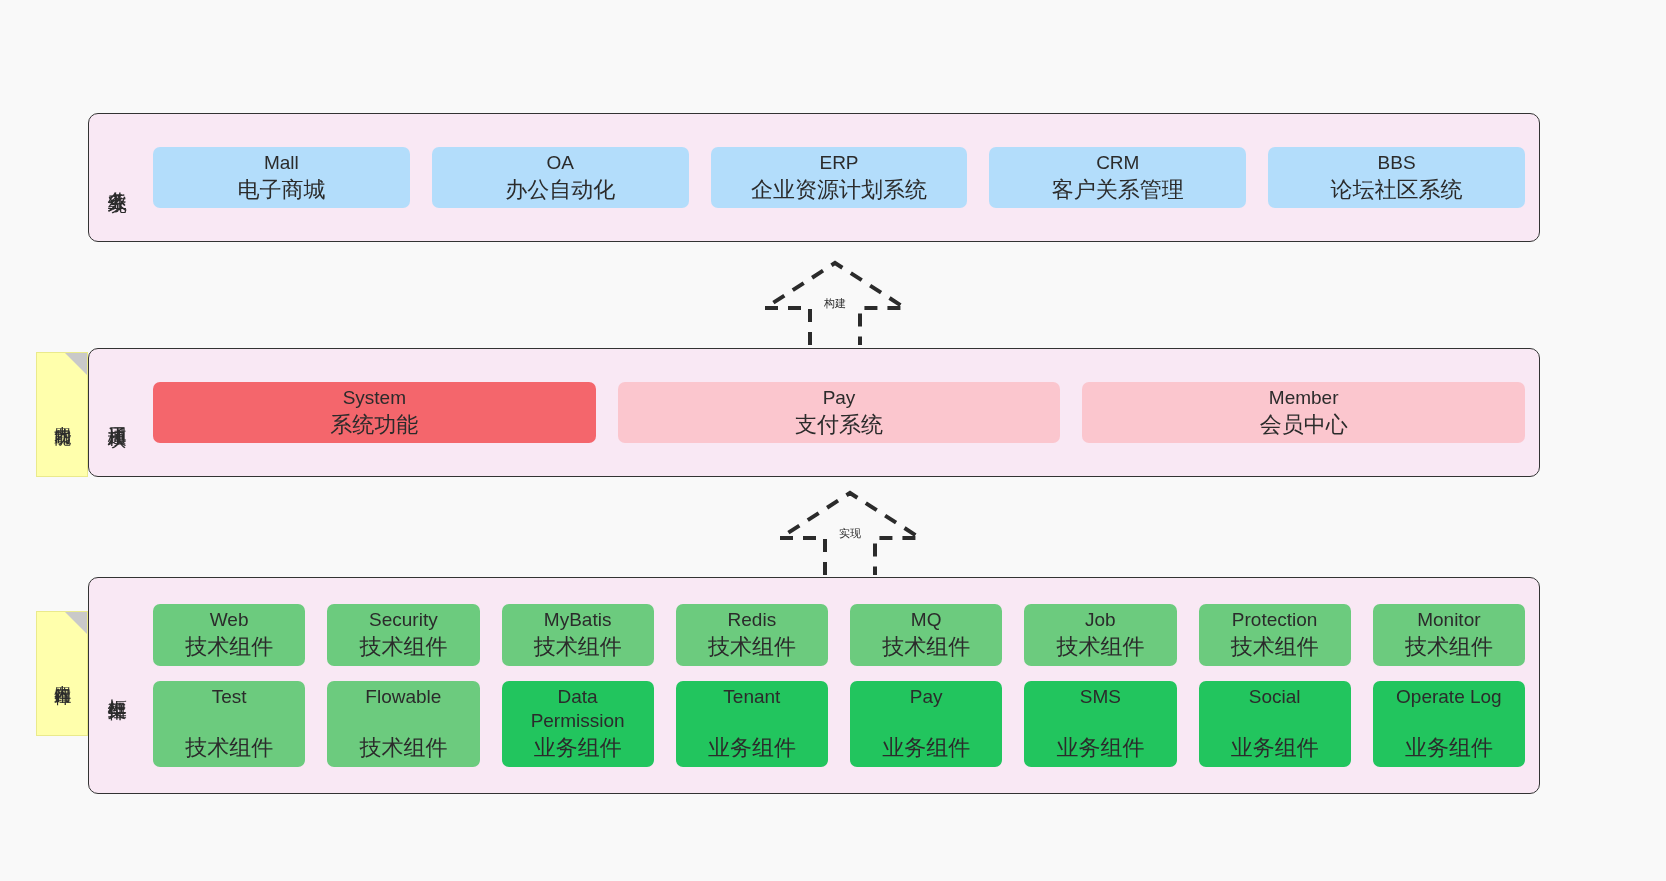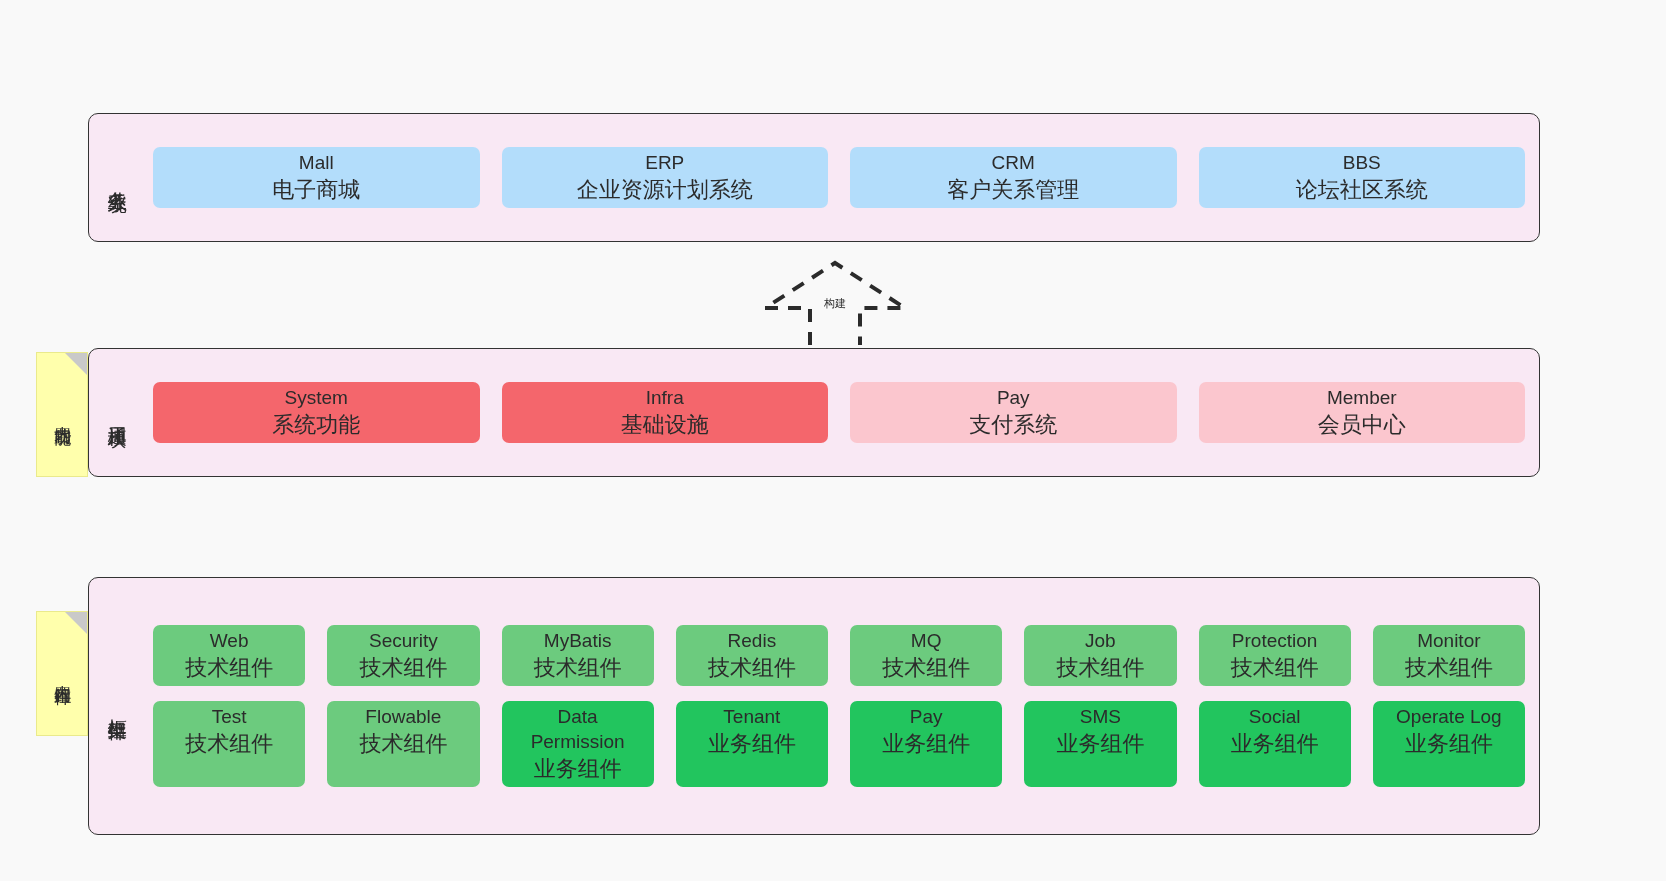--- a/index.html
+++ b/index.html
@@ -61,21 +61,21 @@
     gap: 14px;
     align-items: stretch;
   }
 
   .card {
     flex: 1 1 0;
     border-radius: 7px;
     display: flex;
     flex-direction: column;
     align-items: center;
-    justify-content: flex-start;
+    justify-content: space-between;
     text-align: center;
     box-sizing: border-box;
     padding: 4px 22px;
     line-height: 1.3;
     margin-left: 8px;
   }
   .card .en {
     font-size: 19px;
     color: #2b2b2b;
   }
@@ -129,21 +129,21 @@
     transform: translateX(-50%);
     font-size: 11px;
     color: #2b2b2b;
     background: transparent;
     white-space: nowrap;
   }
 
   
   #layer-business  { left: 88px;  top: 113px; width: 1452px; height: 129px; }
   #layer-common    { left: 88px;  top: 348px; width: 1452px; height: 129px; }
-  #layer-framework { left: 88px;  top: 577px; width: 1452px; height: 258px; }
+  #layer-framework { left: 88px;  top: 577px; width: 1452px; height: 217px; }
 
   #note-features   { left: 36px;  top: 352px; width: 52px;  height: 125px; }
   #note-components { left: 36px;  top: 611px; width: 52px;  height: 125px; }
 
   #arrow-build     { left: 755px; top: 260px; width: 160px; height: 85px; }
   #arrow-impl      { left: 770px; top: 490px; width: 160px; height: 85px; }
   #arrow-build .arrow-label  { top: 36px; }
   #arrow-impl  .arrow-label  { top: 36px; }
 </style>
 </head>
@@ -153,20 +153,24 @@
 
   <div class="layer" id="layer-business">
     <div class="layer-title">业务系统</div>
     <div class="layer-body">
       <div class="row">
         <div class="card c-blue">
           <span class="en">Mall</span>
           <span class="cn">电子商城</span>
         </div>
         <div class="card c-blue">
+          <span class="en">OA</span>
+          <span class="cn">办公自动化</span>
+        </div>
+        <div class="card c-blue">
           <span class="en">ERP</span>
           <span class="cn">企业资源计划系统</span>
         </div>
         <div class="card c-blue">
           <span class="en">CRM</span>
           <span class="cn">客户关系管理</span>
         </div>
         <div class="card c-blue">
           <span class="en">BBS</span>
           <span class="cn">论坛社区系统</span>
@@ -188,36 +192,38 @@
   </div>
 
   <div class="layer" id="layer-common">
     <div class="layer-title">通用模块</div>
     <div class="layer-body">
       <div class="row">
         <div class="card c-red">
           <span class="en">System</span>
           <span class="cn">系统功能</span>
         </div>
-        <div class="card c-red">
-          <span class="en">Infra</span>
-          <span class="cn">基础设施</span>
-        </div>
         <div class="card c-pink">
           <span class="en">Pay</span>
           <span class="cn">支付系统</span>
         </div>
         <div class="card c-pink">
           <span class="en">Member</span>
           <span class="cn">会员中心</span>
         </div>
       </div>
     </div>
   </div>
 
+  <div class="arrow" id="arrow-impl">
+    <svg width="160" height="85" viewBox="0 0 160 85">
+      <path d="M 55 85 L 55 48 L 10 48 L 80 3 L 150 48 L 105 48 L 105 85" fill="none" stroke="#2b2b2b" stroke-width="4" stroke-dasharray="13 10" stroke-linecap="butt" stroke-linejoin="miter"></path>
+    </svg>
+    <span class="arrow-label">实现</span>
+  </div>
 
   <div class="note" id="note-components">
     <span>内置组件</span>
     <span class="fold"></span>
   </div>
 
   <div class="layer" id="layer-framework">
     <div class="layer-title">框架组件</div>
     <div class="layer-body">
 

